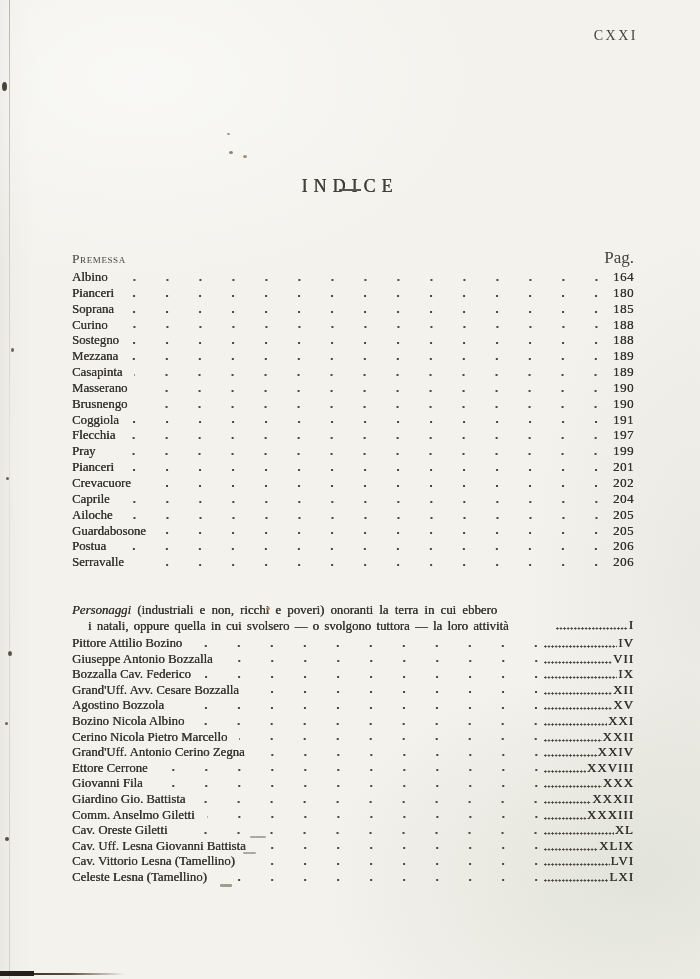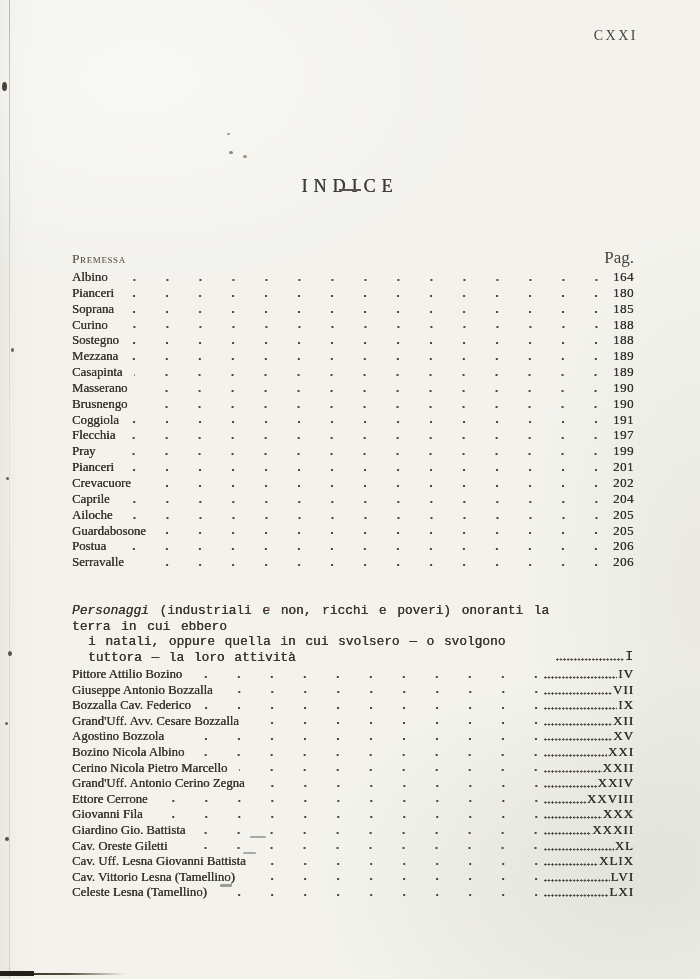--- a/index.html
+++ b/index.html
@@ -27,21 +27,21 @@
   .rows{margin-top:4px;}
   .row{display:flex;align-items:baseline;height:15.85px;}
   .sec2 .row{height:15.6px;}
   .nm{font-size:12.8px;white-space:nowrap;color:#38362f;text-shadow:0.3px 0 0 currentColor;}
   .dots{flex:1;align-self:flex-end;height:4px;margin:0 6px 3px 12px;
     background-image:radial-gradient(circle at 2px 2px,#4b4840 1.15px,rgba(0,0,0,0) 1.5px);
     background-size:33px 4px;background-repeat:repeat-x;background-position:right 4px top 0;}
   .pg{font-size:13px;min-width:30px;text-align:right;letter-spacing:0.5px;color:#34322c;text-shadow:0.3px 0 0 currentColor;}
 
   .sec2{margin-top:33px;}
-  .introrow{display:flex;align-items:flex-end;margin-bottom:1px;font-family:Liberation Mono, monospace;}
+  .introrow{display:flex;align-items:flex-end;margin-bottom:1px;}
   .introtext{flex:1;font-size:12.8px;line-height:15.5px;color:#38362f;padding-right:6px;text-shadow:0.3px 0 0 currentColor;}
   .introtext .ital{font-style:italic;}
   .introtext .l1{word-spacing:3px;}
   .introtext .l2{padding-left:16px;word-spacing:2px;display:block;}
   .pgroup{display:flex;align-items:baseline;width:90px;flex:none;}
   .pgroup.intro{width:78px;margin-bottom:1px;}
   .dense{flex:1;align-self:flex-end;height:3px;margin:0 1px 3px 0;
     background-image:radial-gradient(circle at 1.3px 1.5px,#4b4840 0.95px,rgba(0,0,0,0) 1.25px);
     background-size:3.6px 3px;background-repeat:repeat-x;}
   .pgr{font-size:13px;letter-spacing:1px;white-space:nowrap;color:#34322c;text-shadow:0.3px 0 0 currentColor;}
@@ -257,20 +257,28 @@
             <span class="dense"></span>
             <span class="pgr">XXX</span>
           </span>
         </div>
       <div class="row">
           <span class="nm">Giardino Gio. Battista</span>
           <span class="dots"></span>
           <span class="pgroup">
             <span class="dense"></span>
             <span class="pgr">XXXII</span>
+          </span>
+        </div>
+      <div class="row">
+          <span class="nm">Comm. Anselmo Giletti</span>
+          <span class="dots"></span>
+          <span class="pgroup">
+            <span class="dense"></span>
+            <span class="pgr">XXXIII</span>
           </span>
         </div>
       <div class="row">
           <span class="nm">Cav. Oreste Giletti</span>
           <span class="dots"></span>
           <span class="pgroup">
             <span class="dense"></span>
             <span class="pgr">XL</span>
           </span>
         </div>

